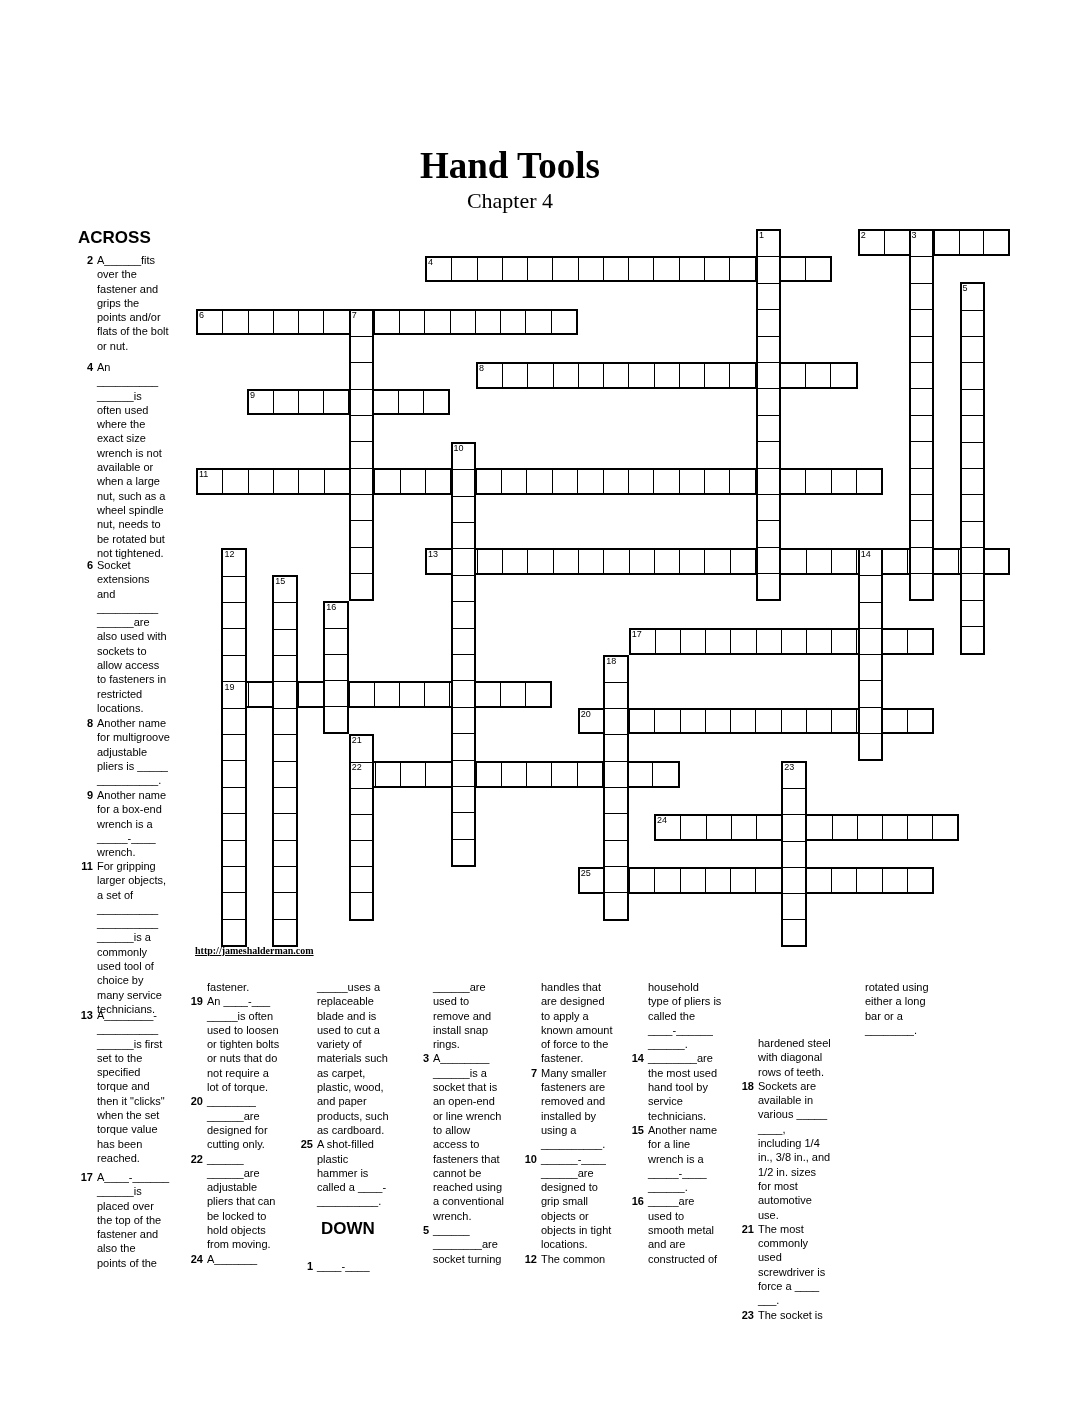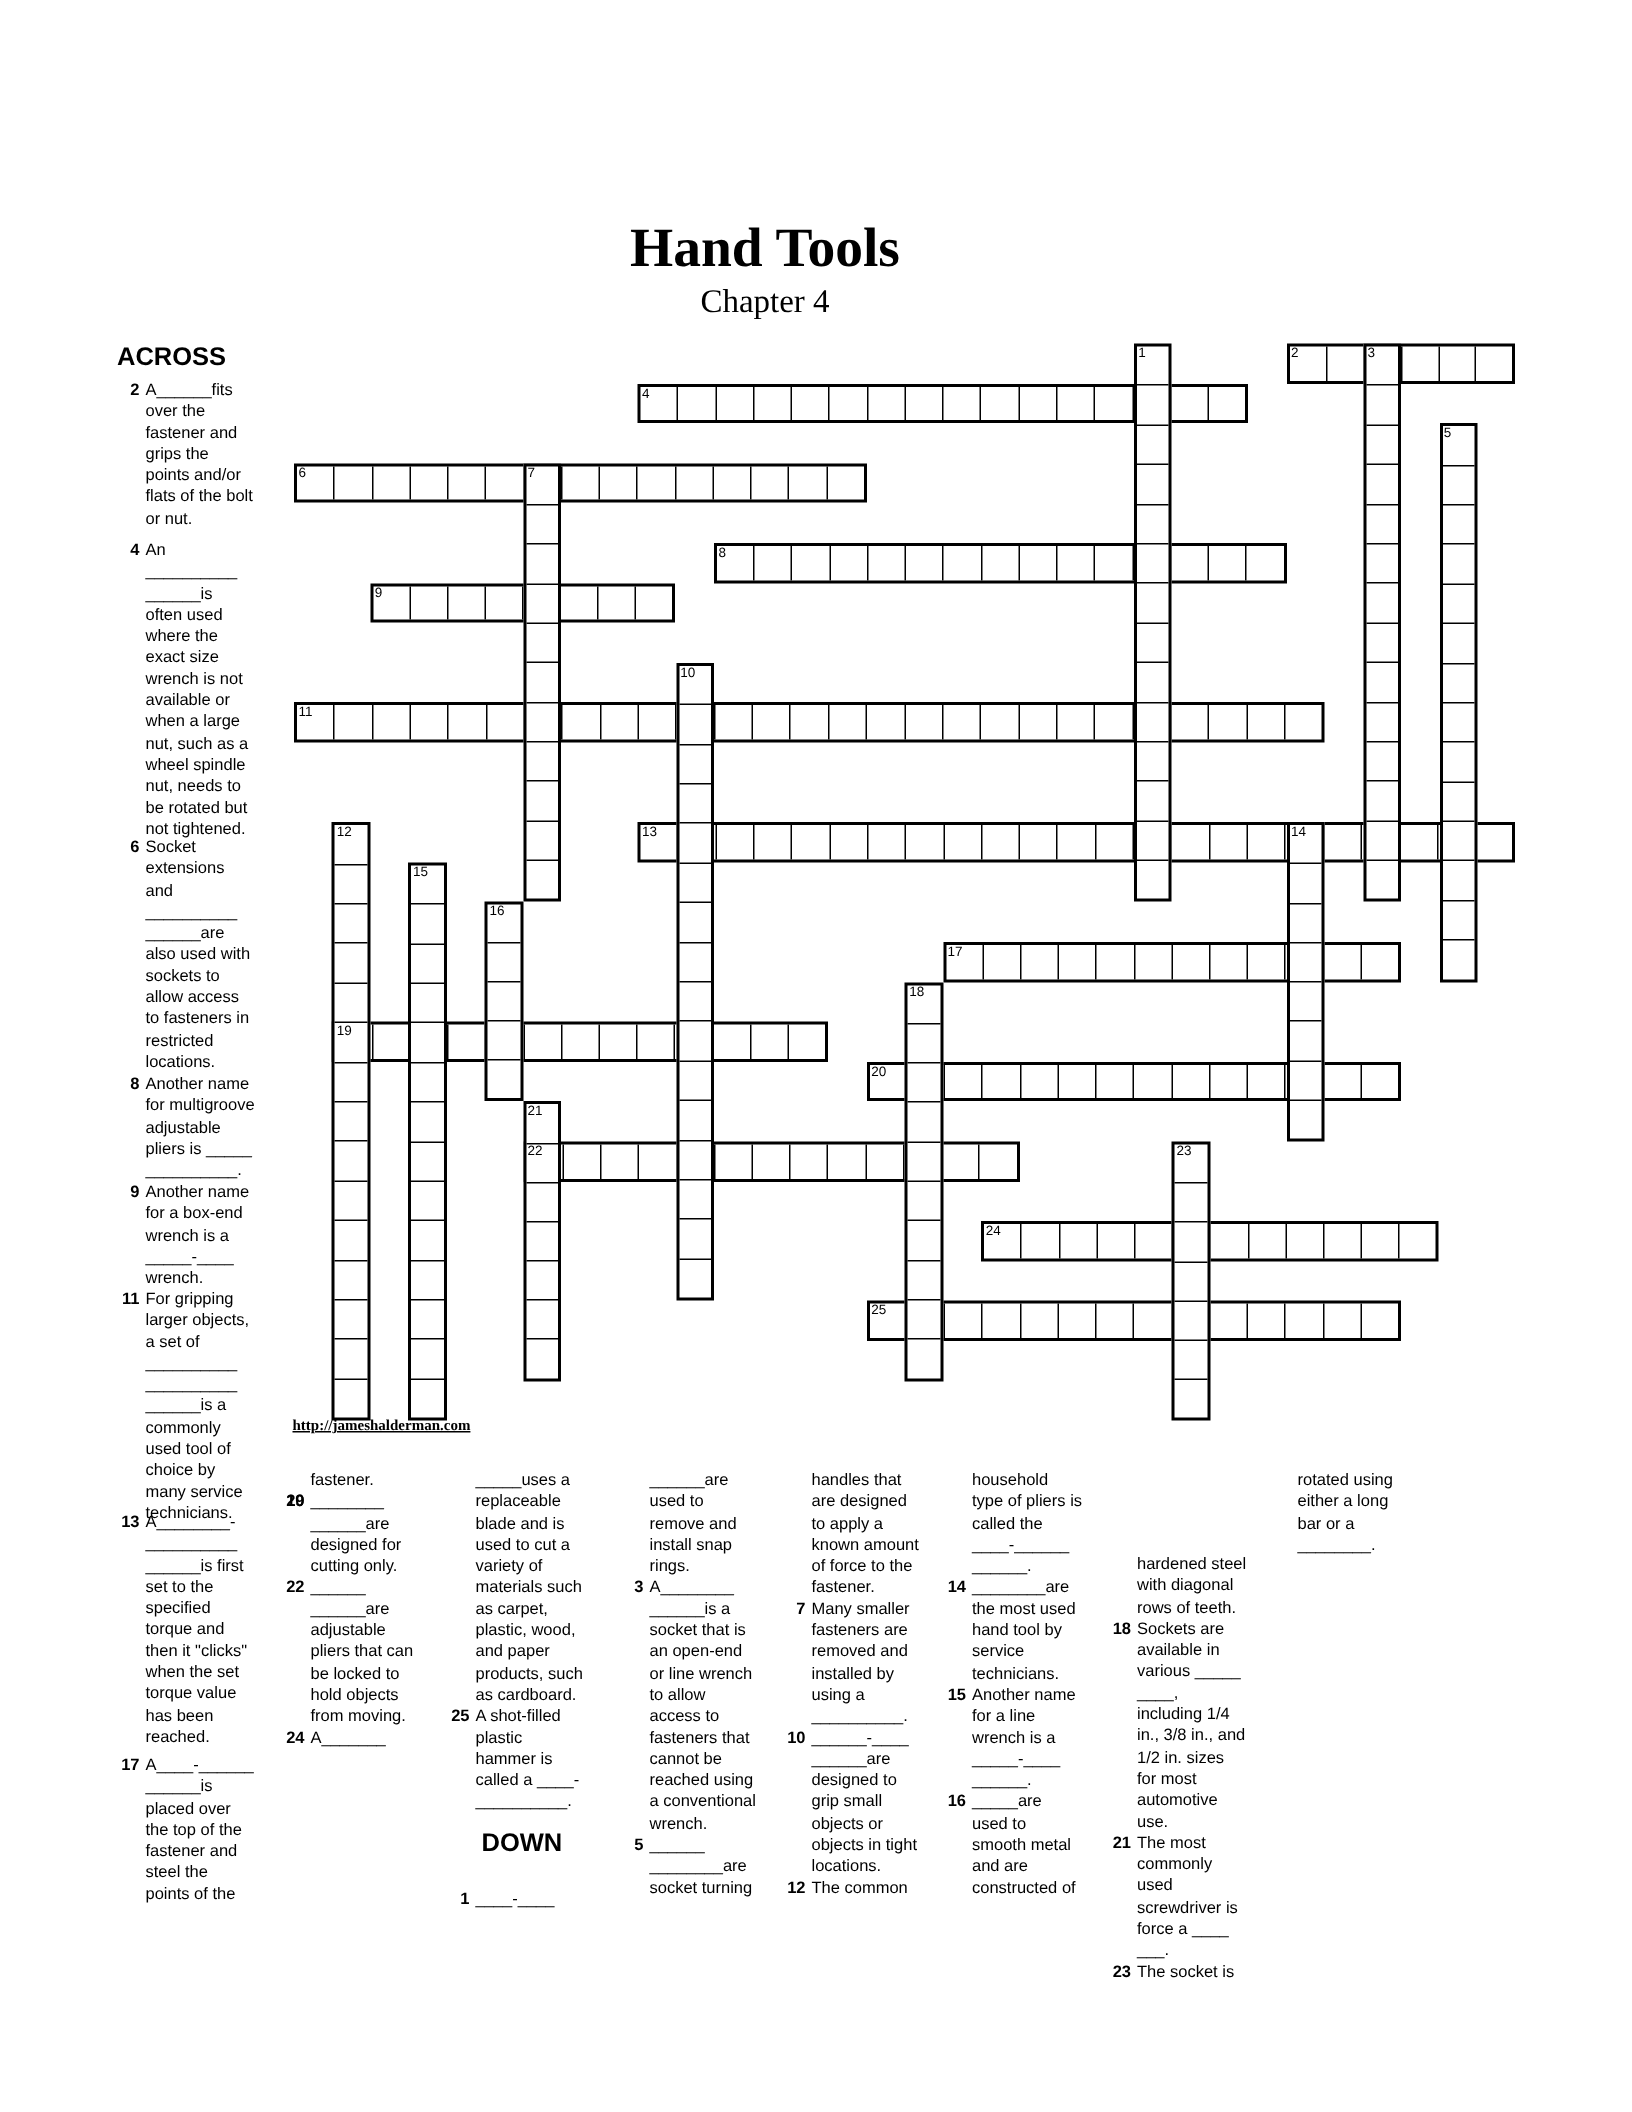--- a/index.html
+++ b/index.html
@@ -502,27 +502,33 @@
 then it "clicks"
 when the set
 torque value
 has been
 reached.</span></div>
     <div class="clue" style="top: 1170px;"><span class="cnum">17</span><span class="ctext">A____-______
 ______is
 placed over
 the top of the
 fastener and
-steel the
+also the
 points of the</span></div>
   </div>
 <div id="bottom-cols">
     <div class="clue-col" style="left: 188px; top: 980px;">
       <div class="clue"><span class="ctext">fastener.</span></div>
-      <div class="clue"><span class="cnum">19</span></div>
+      <div class="clue"><span class="cnum">19</span><span class="ctext">An ____-___
+_____is often
+used to loosen
+or tighten bolts
+or nuts that do
+not require a
+lot of torque.</span></div>
       <div class="clue"><span class="cnum">20</span><span class="ctext">________
 ______are
 designed for
 cutting only.</span></div>
       <div class="clue"><span class="cnum">22</span><span class="ctext">______
 ______are
 adjustable
 pliers that can
 be locked to
 hold objects

